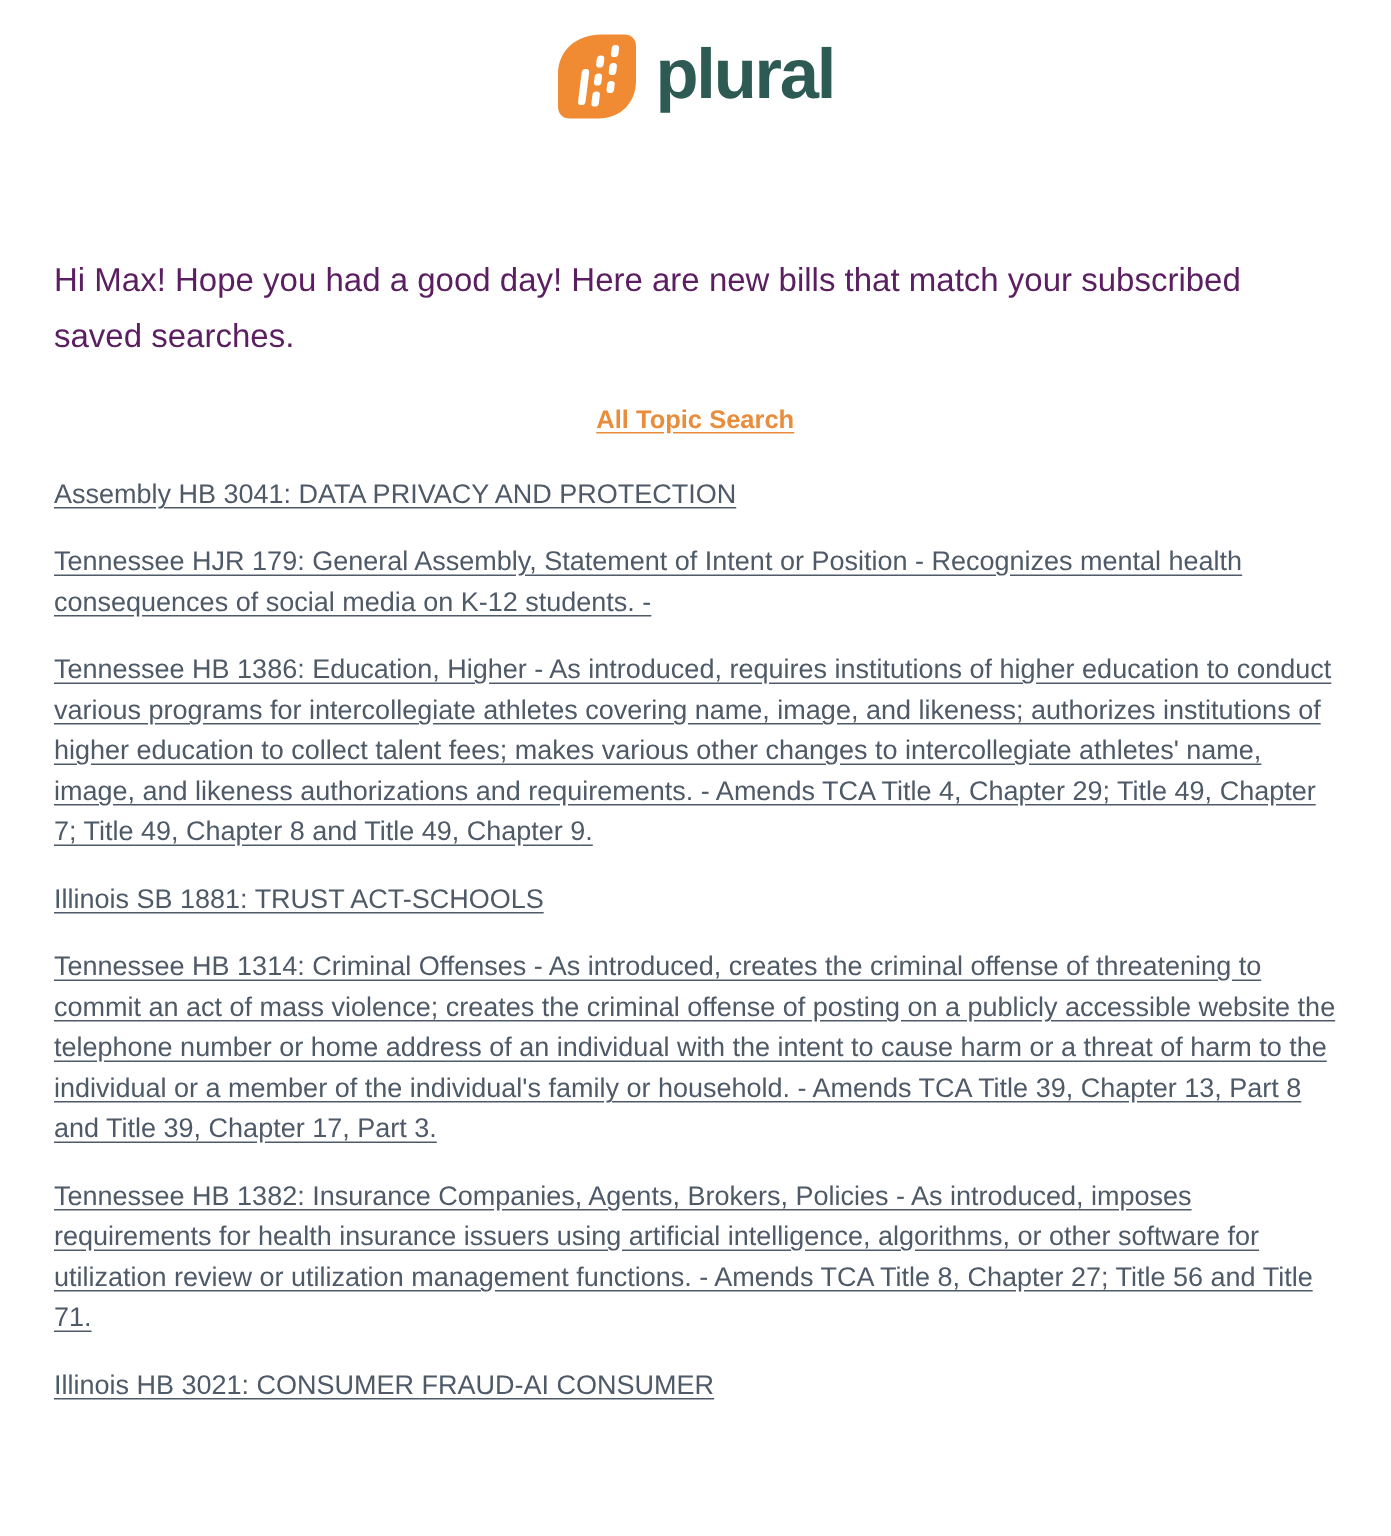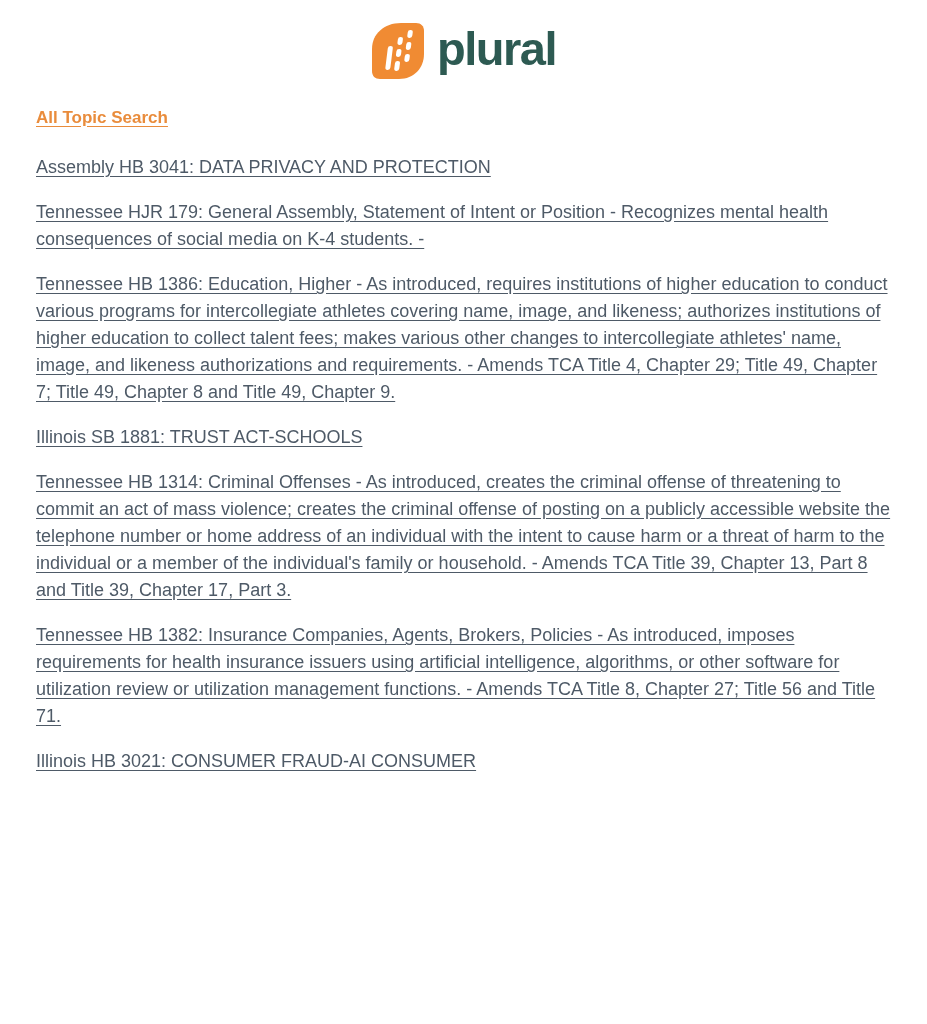--- a/index.html
+++ b/index.html
@@ -32,21 +32,21 @@
   }
   
   .greeting {
     margin-top: 88px;
     color: #5b1e61;
     font-size: 22px;
     line-height: 37px;
     max-width: 855px;
   }
   
-  .search-wrap { margin-top: 28px; }
+  .search-wrap { margin-top: 28px; text-align: center; }
   .search-link {
     color: #e98c3c;
     font-size: 17px;
     font-weight: bold;
     text-decoration: underline;
     text-underline-offset: 3px;
     cursor: pointer;
   }
   
   .bills { margin-top: 26px; }
@@ -76,31 +76,32 @@
           <rect x="23" y="39" width="5" height="10" rx="2.4"></rect>
           <rect x="32" y="8" width="5" height="8" rx="2.4"></rect>
           <rect x="32" y="20" width="5" height="8" rx="2.4"></rect>
           <rect x="32" y="32" width="5" height="8" rx="2.4"></rect>
         </g>
       </svg>
     </span>
     <span class="wordmark">plural</span>
   </header>
 
+  <p class="greeting">Hi Max! Hope you had a good day! Here are new bills that match your subscribed saved searches.</p>
 
   <p class="search-wrap">
     <a href="#" class="search-link">All Topic Search</a>
   </p>
 
   <div class="bills">
     <p class="bill">
       <a href="#" class="bill-link">Assembly HB 3041: DATA PRIVACY AND PROTECTION</a>
     </p>
     <p class="bill">
-      <a href="#" class="bill-link">Tennessee HJR 179: General Assembly, Statement of Intent or Position - Recognizes mental health consequences of social media on K-4 students. -</a>
+      <a href="#" class="bill-link">Tennessee HJR 179: General Assembly, Statement of Intent or Position - Recognizes mental health consequences of social media on K-12 students. -</a>
     </p>
     <p class="bill">
       <a href="#" class="bill-link">Tennessee HB 1386: Education, Higher - As introduced, requires institutions of higher education to conduct various programs for intercollegiate athletes covering name, image, and likeness; authorizes institutions of higher education to collect talent fees; makes various other changes to intercollegiate athletes' name, image, and likeness authorizations and requirements. - Amends TCA Title 4, Chapter 29; Title 49, Chapter 7; Title 49, Chapter 8 and Title 49, Chapter 9.</a>
     </p>
     <p class="bill">
       <a href="#" class="bill-link">Illinois SB 1881: TRUST ACT-SCHOOLS</a>
     </p>
     <p class="bill">
       <a href="#" class="bill-link">Tennessee HB 1314: Criminal Offenses - As introduced, creates the criminal offense of threatening to commit an act of mass violence; creates the criminal offense of posting on a publicly accessible website the telephone number or home address of an individual with the intent to cause harm or a threat of harm to the individual or a member of the individual's family or household. - Amends TCA Title 39, Chapter 13, Part 8 and Title 39, Chapter 17, Part 3.</a>
     </p>

